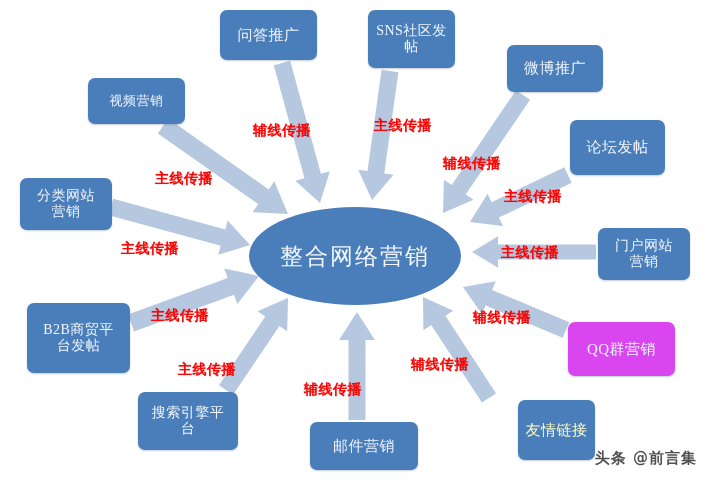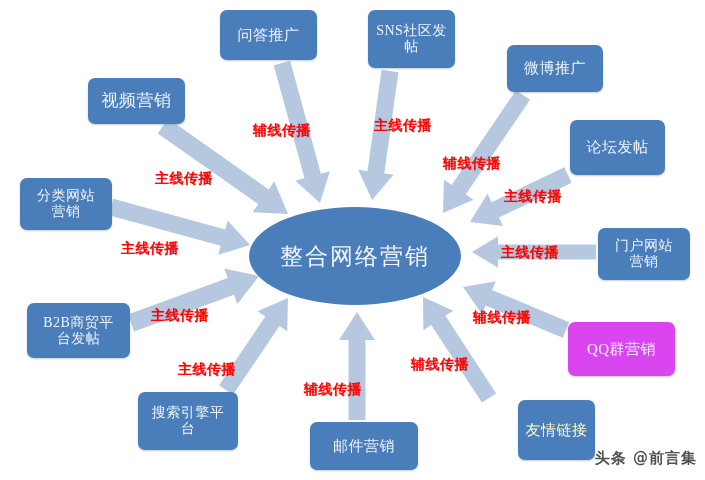--- a/index.html
+++ b/index.html
@@ -80,21 +80,21 @@
       <polygon points="233.0,394.8 279.4,326.0 287.2,331.2 288.0,298.0 257.5,311.2 265.3,316.5 219.0,385.2" fill="#b6c7e0"></polygon>
       <polygon points="134.1,331.4 233.9,294.8 237.4,304.1 259.0,276.0 224.3,268.6 227.7,277.9 127.9,314.6" fill="#b6c7e0"></polygon>
       <polygon points="108.8,215.2 220.7,245.8 218.3,254.8 250.0,245.0 227.7,220.4 225.2,229.4 113.2,198.8" fill="#b6c7e0"></polygon>
     </svg>
 
   <div class="hub" id="hub" style="left: 249px; top: 207px; width: 212px; height: 98px; background: rgb(74, 126, 187);">
     <span>整合网络营销</span>
   </div>
 
   <div id="nodes">
-      <div class="node" style="left: 88px; top: 78px; width: 97px; height: 46px; font-size: 17px; background: rgb(74, 126, 187); color: rgb(238, 243, 250);">
+      <div class="node" style="left: 88px; top: 78px; width: 97px; height: 46px; font-size: 13px; background: rgb(74, 126, 187); color: rgb(238, 243, 250);">
         <div>
           <span>视频营销</span>
         </div>
       </div>
       <div class="node" style="left: 220px; top: 10px; width: 97px; height: 50px; font-size: 15px; background: rgb(74, 126, 187); color: rgb(238, 243, 250);">
         <div>
           <span>问答推广</span>
         </div>
       </div>
       <div class="node" style="left: 368px; top: 10px; width: 87px; height: 58px; font-size: 14px; background: rgb(74, 126, 187); color: rgb(238, 243, 250);">
@@ -133,21 +133,21 @@
         <div>
           <span>邮件营销</span>
         </div>
       </div>
       <div class="node" style="left: 138px; top: 392px; width: 100px; height: 58px; font-size: 14px; background: rgb(74, 126, 187); color: rgb(238, 243, 250);">
         <div>
           <span>搜索引擎平</span>
           <span>台</span>
         </div>
       </div>
-      <div class="node" style="left: 27px; top: 303px; width: 103px; height: 55px; font-size: 14px; background: rgb(74, 126, 187); color: rgb(238, 243, 250);">
+      <div class="node" style="left: 27px; top: 303px; width: 103px; height: 70px; font-size: 14px; background: rgb(74, 126, 187); color: rgb(238, 243, 250);">
         <div>
           <span>B2B商贸平</span>
           <span>台发帖</span>
         </div>
       </div>
       <div class="node" style="left: 20px; top: 178px; width: 92px; height: 52px; font-size: 14px; background: rgb(74, 126, 187); color: rgb(238, 243, 250);">
         <div>
           <span>分类网站</span>
           <span>营销</span>
         </div>

